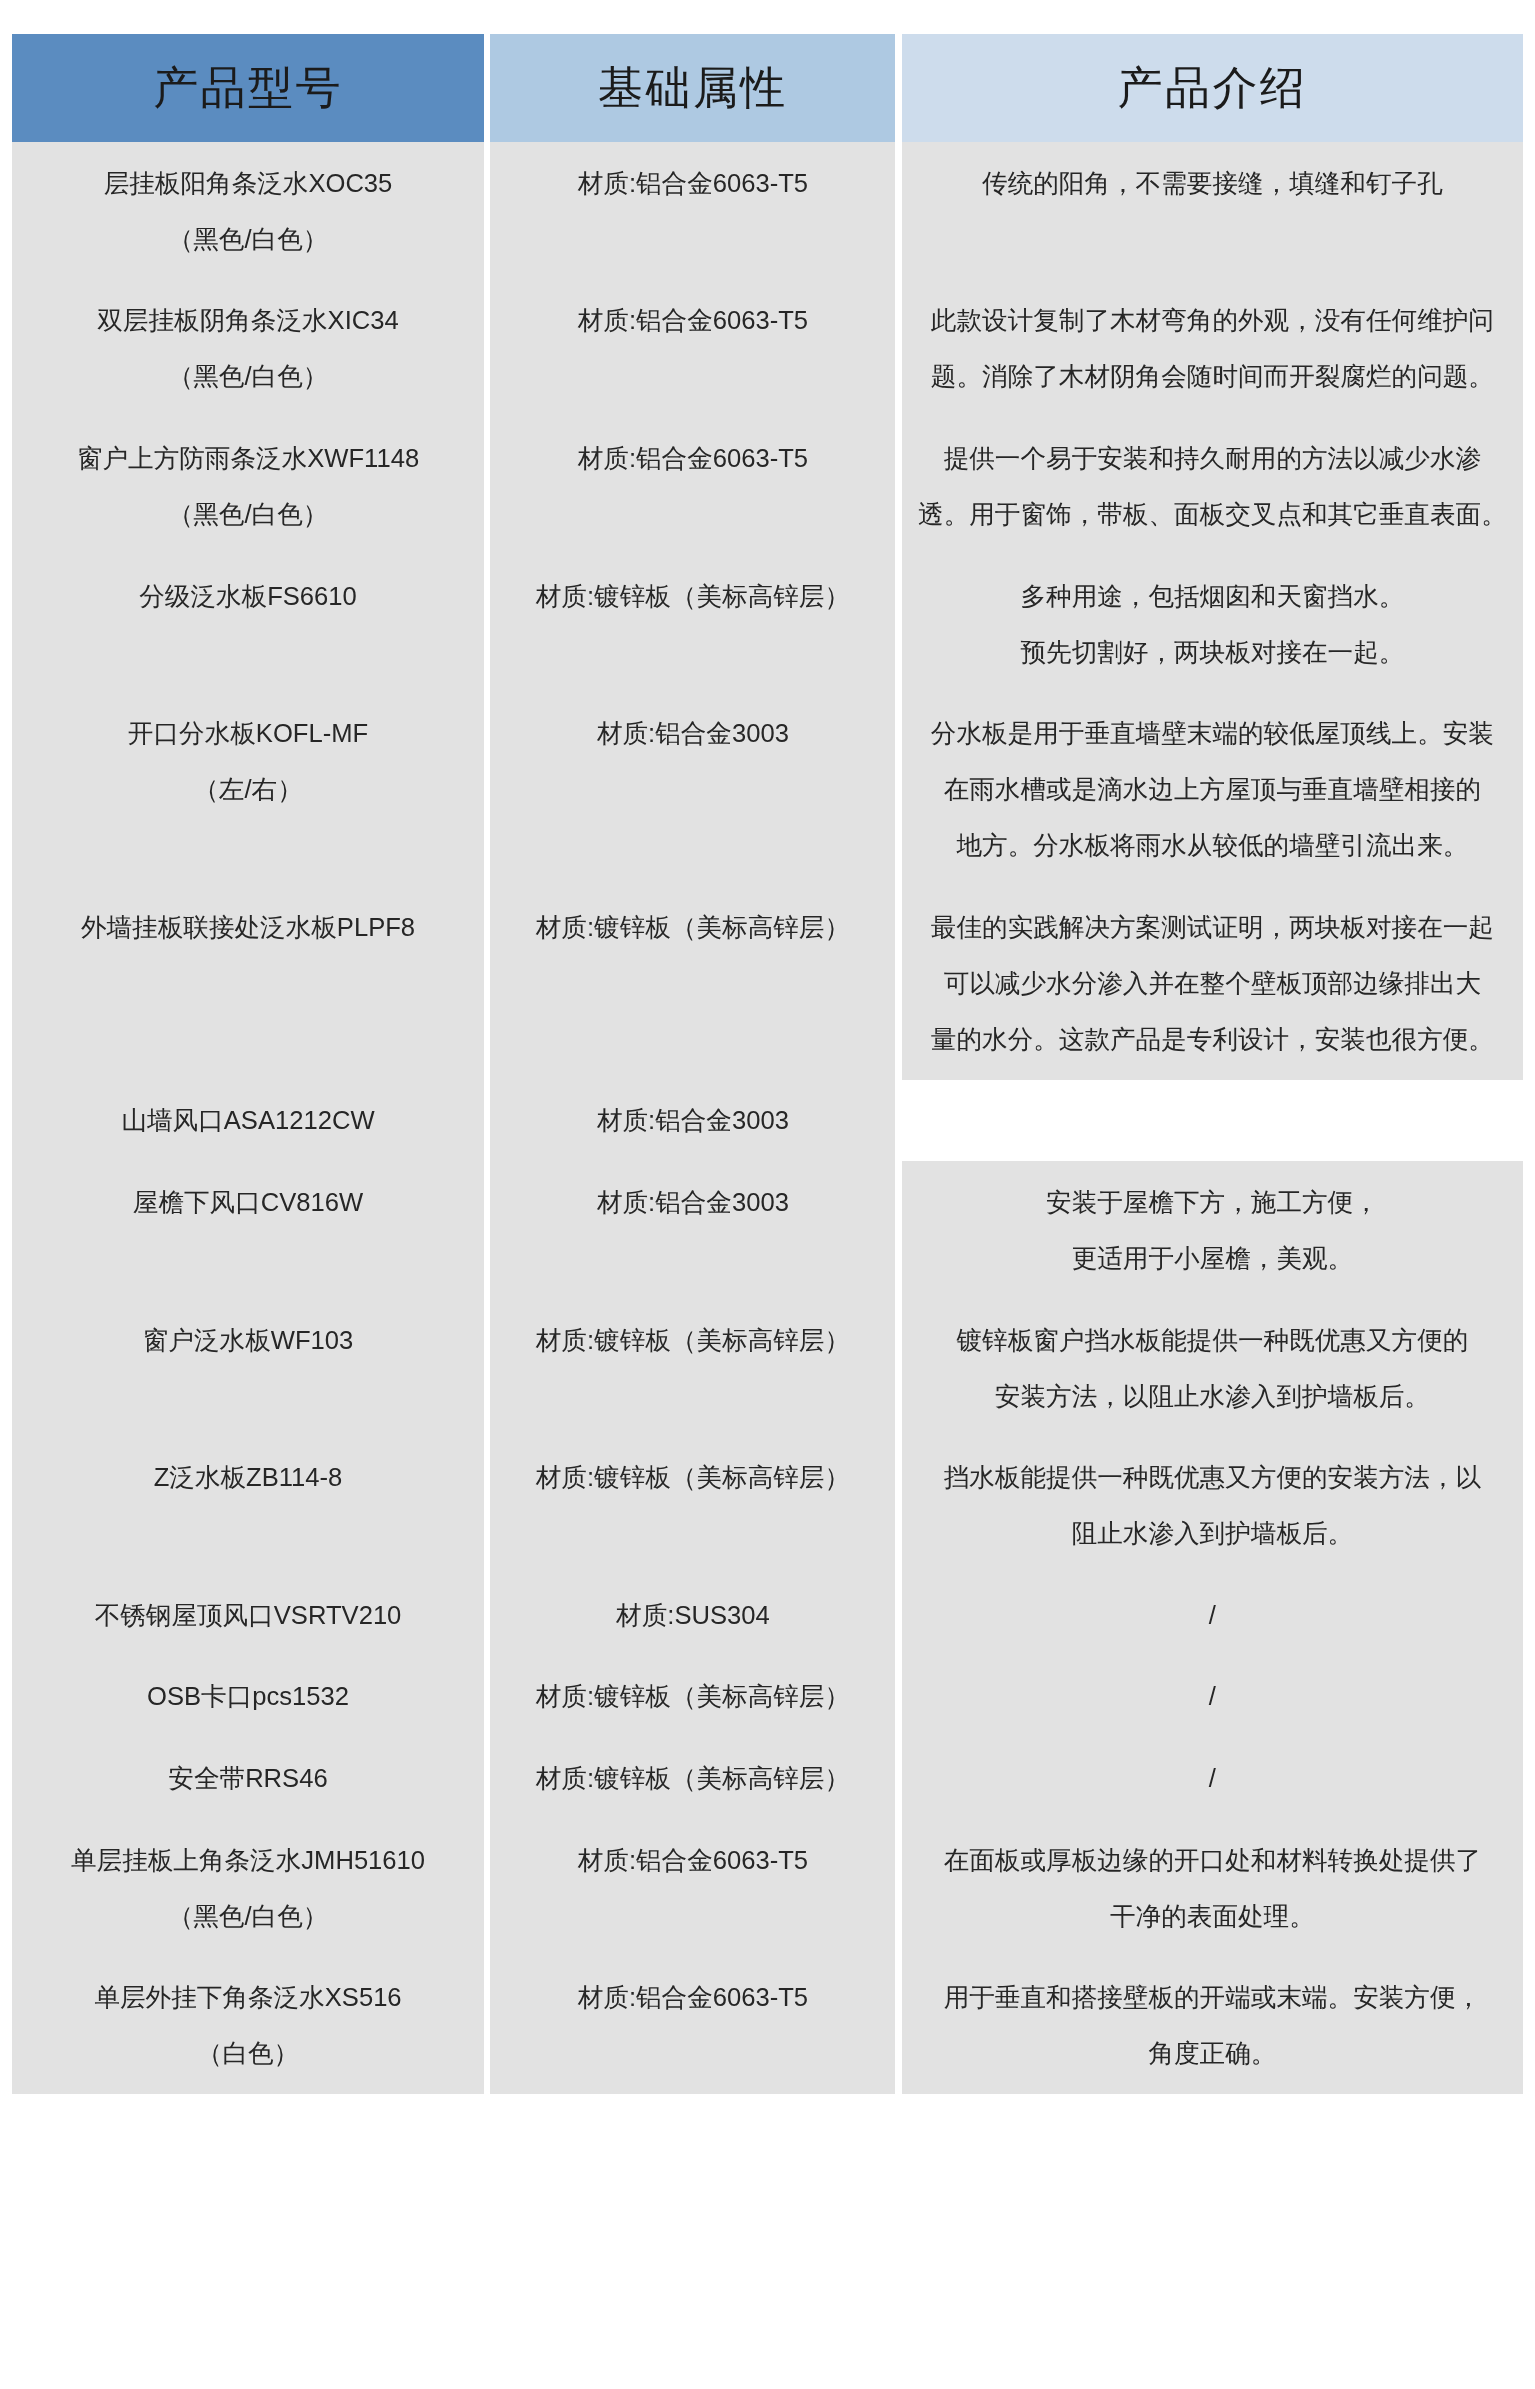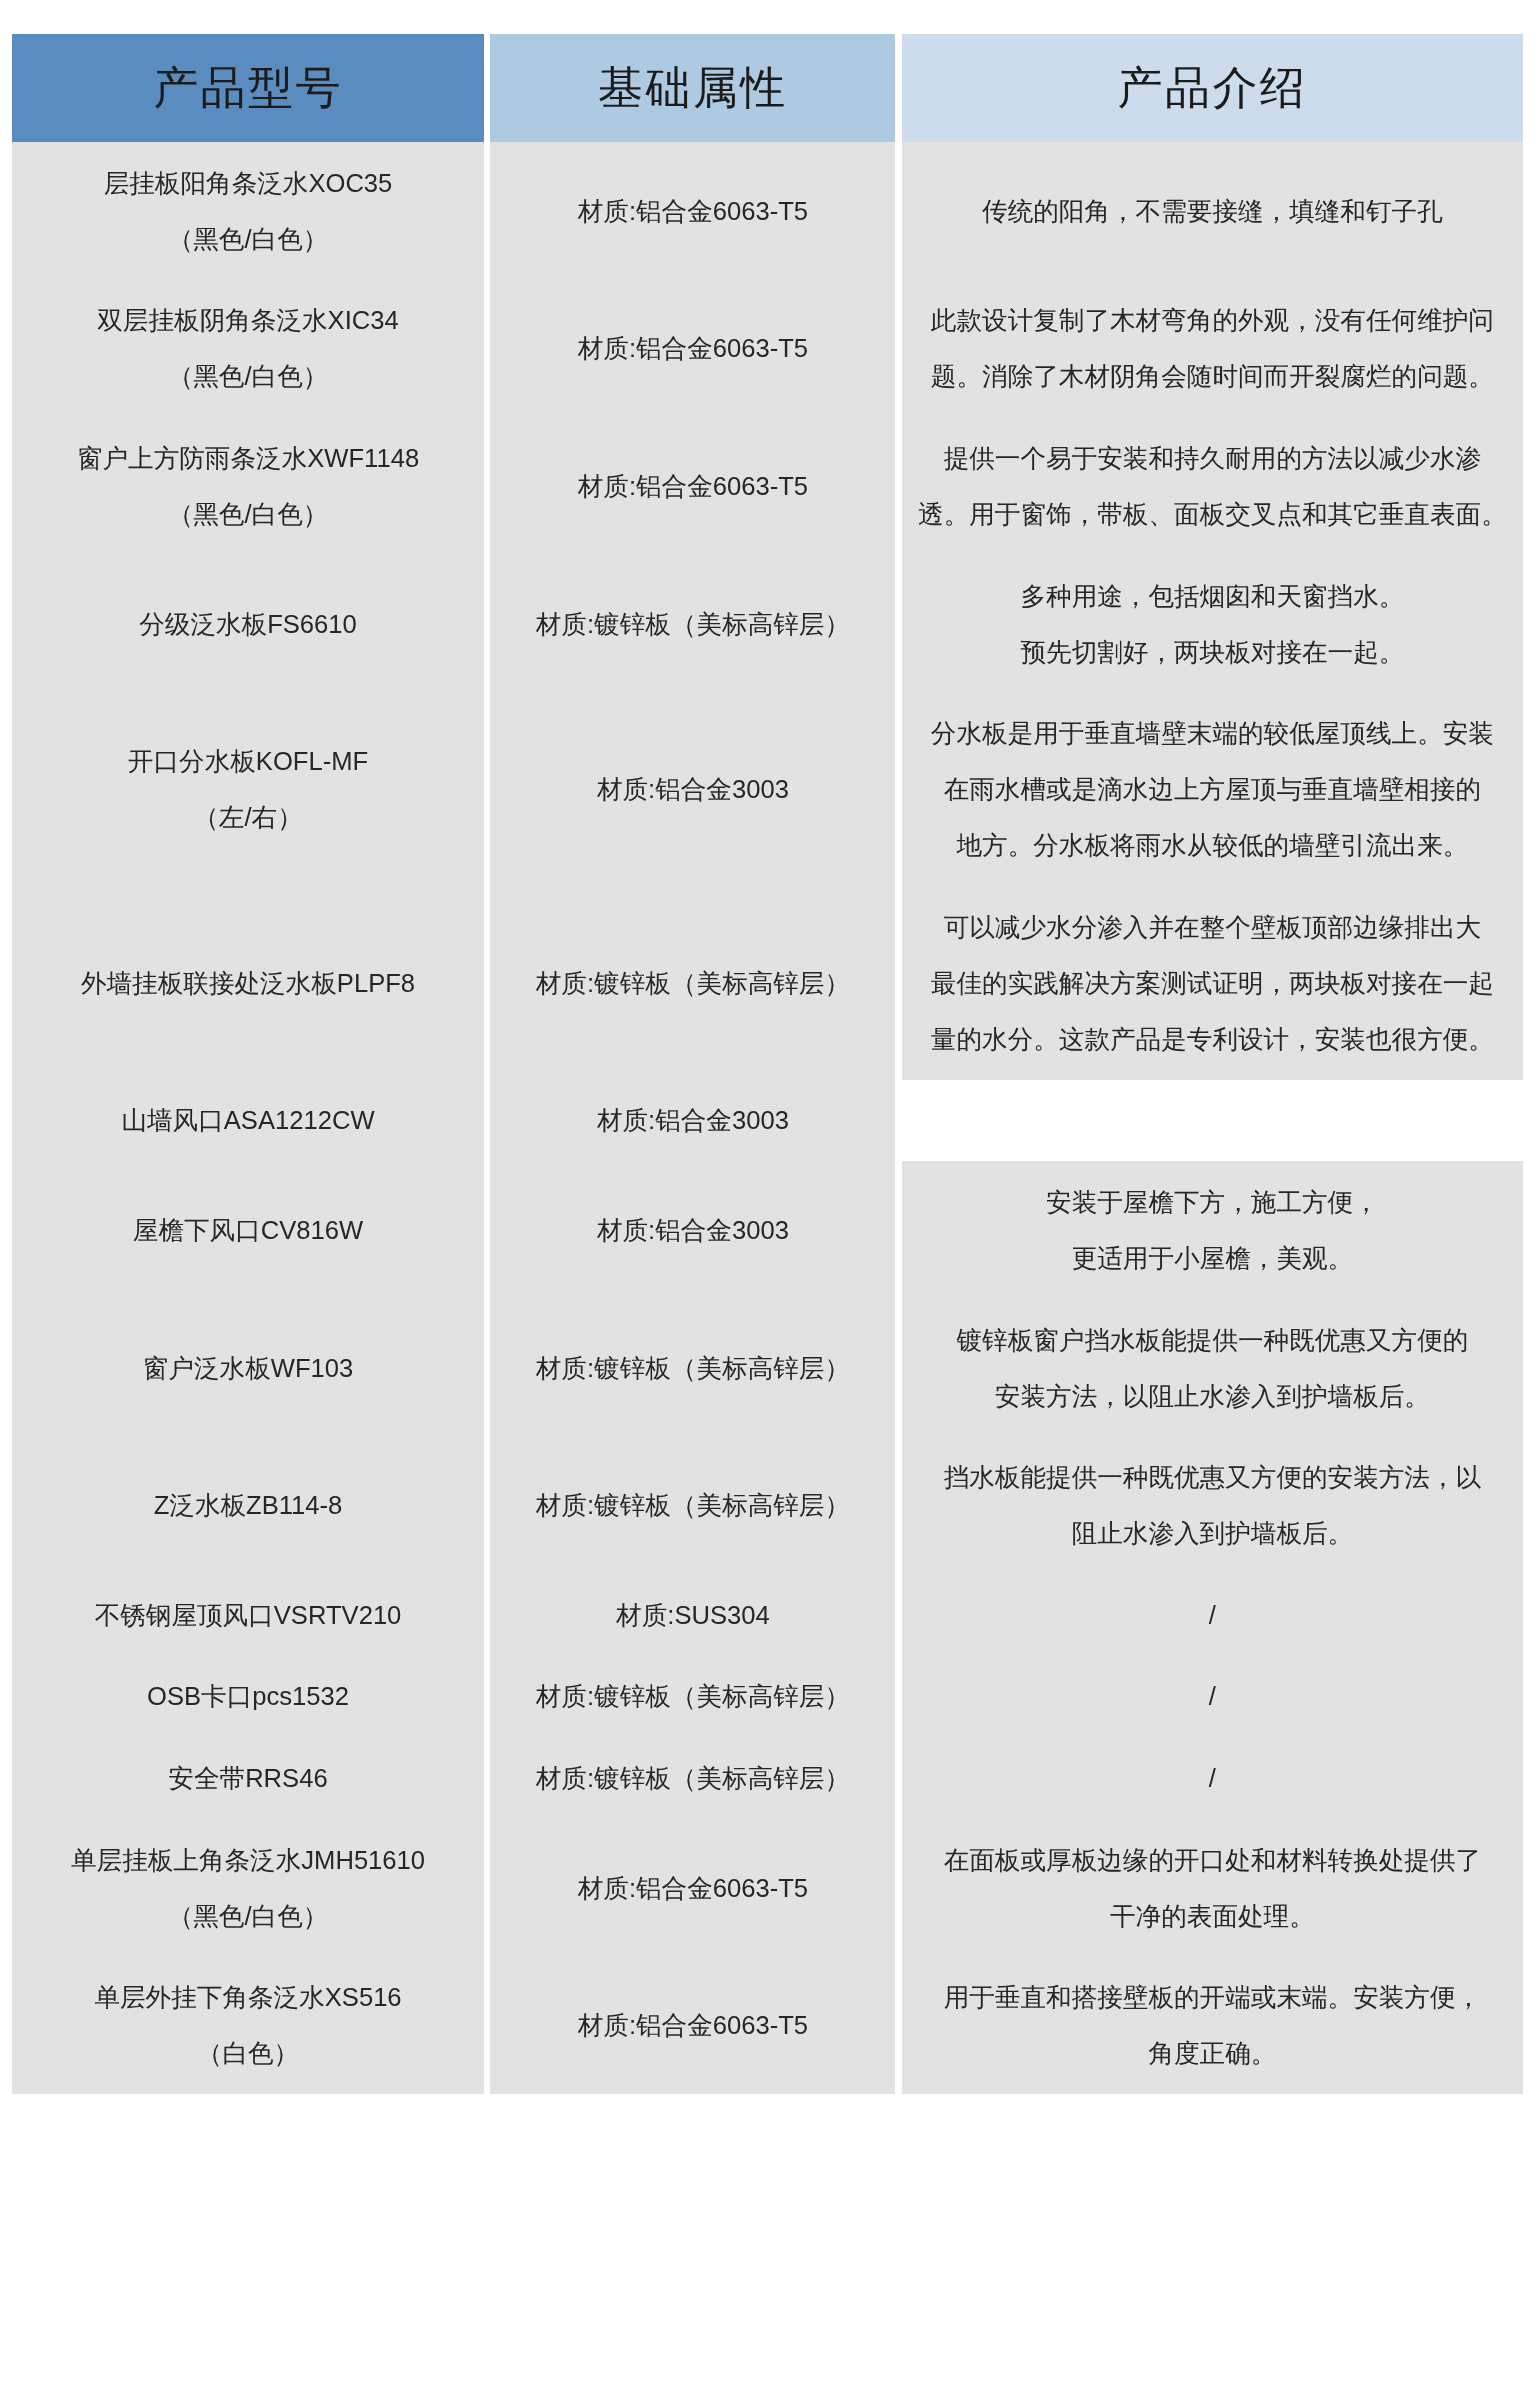--- a/index.html
+++ b/index.html
@@ -36,21 +36,21 @@
     letter-spacing: 2.4px;
     color: var(--header-text);
   }
   .h1 { background: var(--header-c1); }
   .h2 { background: var(--header-c2); }
   .h3 { background: var(--header-c3); }
   .cell {
     background: var(--row-bg);
     display: flex;
     flex-direction: column;
-    justify-content: center;
+    justify-content: flex-start;
     align-items: center;
     text-align: center;
     color: var(--text);
     font-size: 25.6px;
     line-height: 56px;
     padding: 12.8px 8px;
   }
   .line { white-space: nowrap; }
 </style>
 </head>
@@ -139,22 +139,22 @@
   </div>
 
   <div class="row">
     <div class="cell c1">
         <div class="line">外墙挂板联接处泛水板PLPF8</div>
       </div>
     <div class="cell c2">
         <div class="line">材质:镀锌板（美标高锌层）</div>
       </div>
     <div class="cell c3">
+        <div class="line">最佳的实践解决方案测试证明，两块板对接在一起</div>
         <div class="line">可以减少水分渗入并在整个壁板顶部边缘排出大</div>
-        <div class="line">最佳的实践解决方案测试证明，两块板对接在一起</div>
         <div class="line">量的水分。这款产品是专利设计，安装也很方便。</div>
       </div>
   </div>
 
   <div class="row">
     <div class="cell c1">
         <div class="line">山墙风口ASA1212CW</div>
       </div>
     <div class="cell c2">
         <div class="line">材质:铝合金3003</div>

